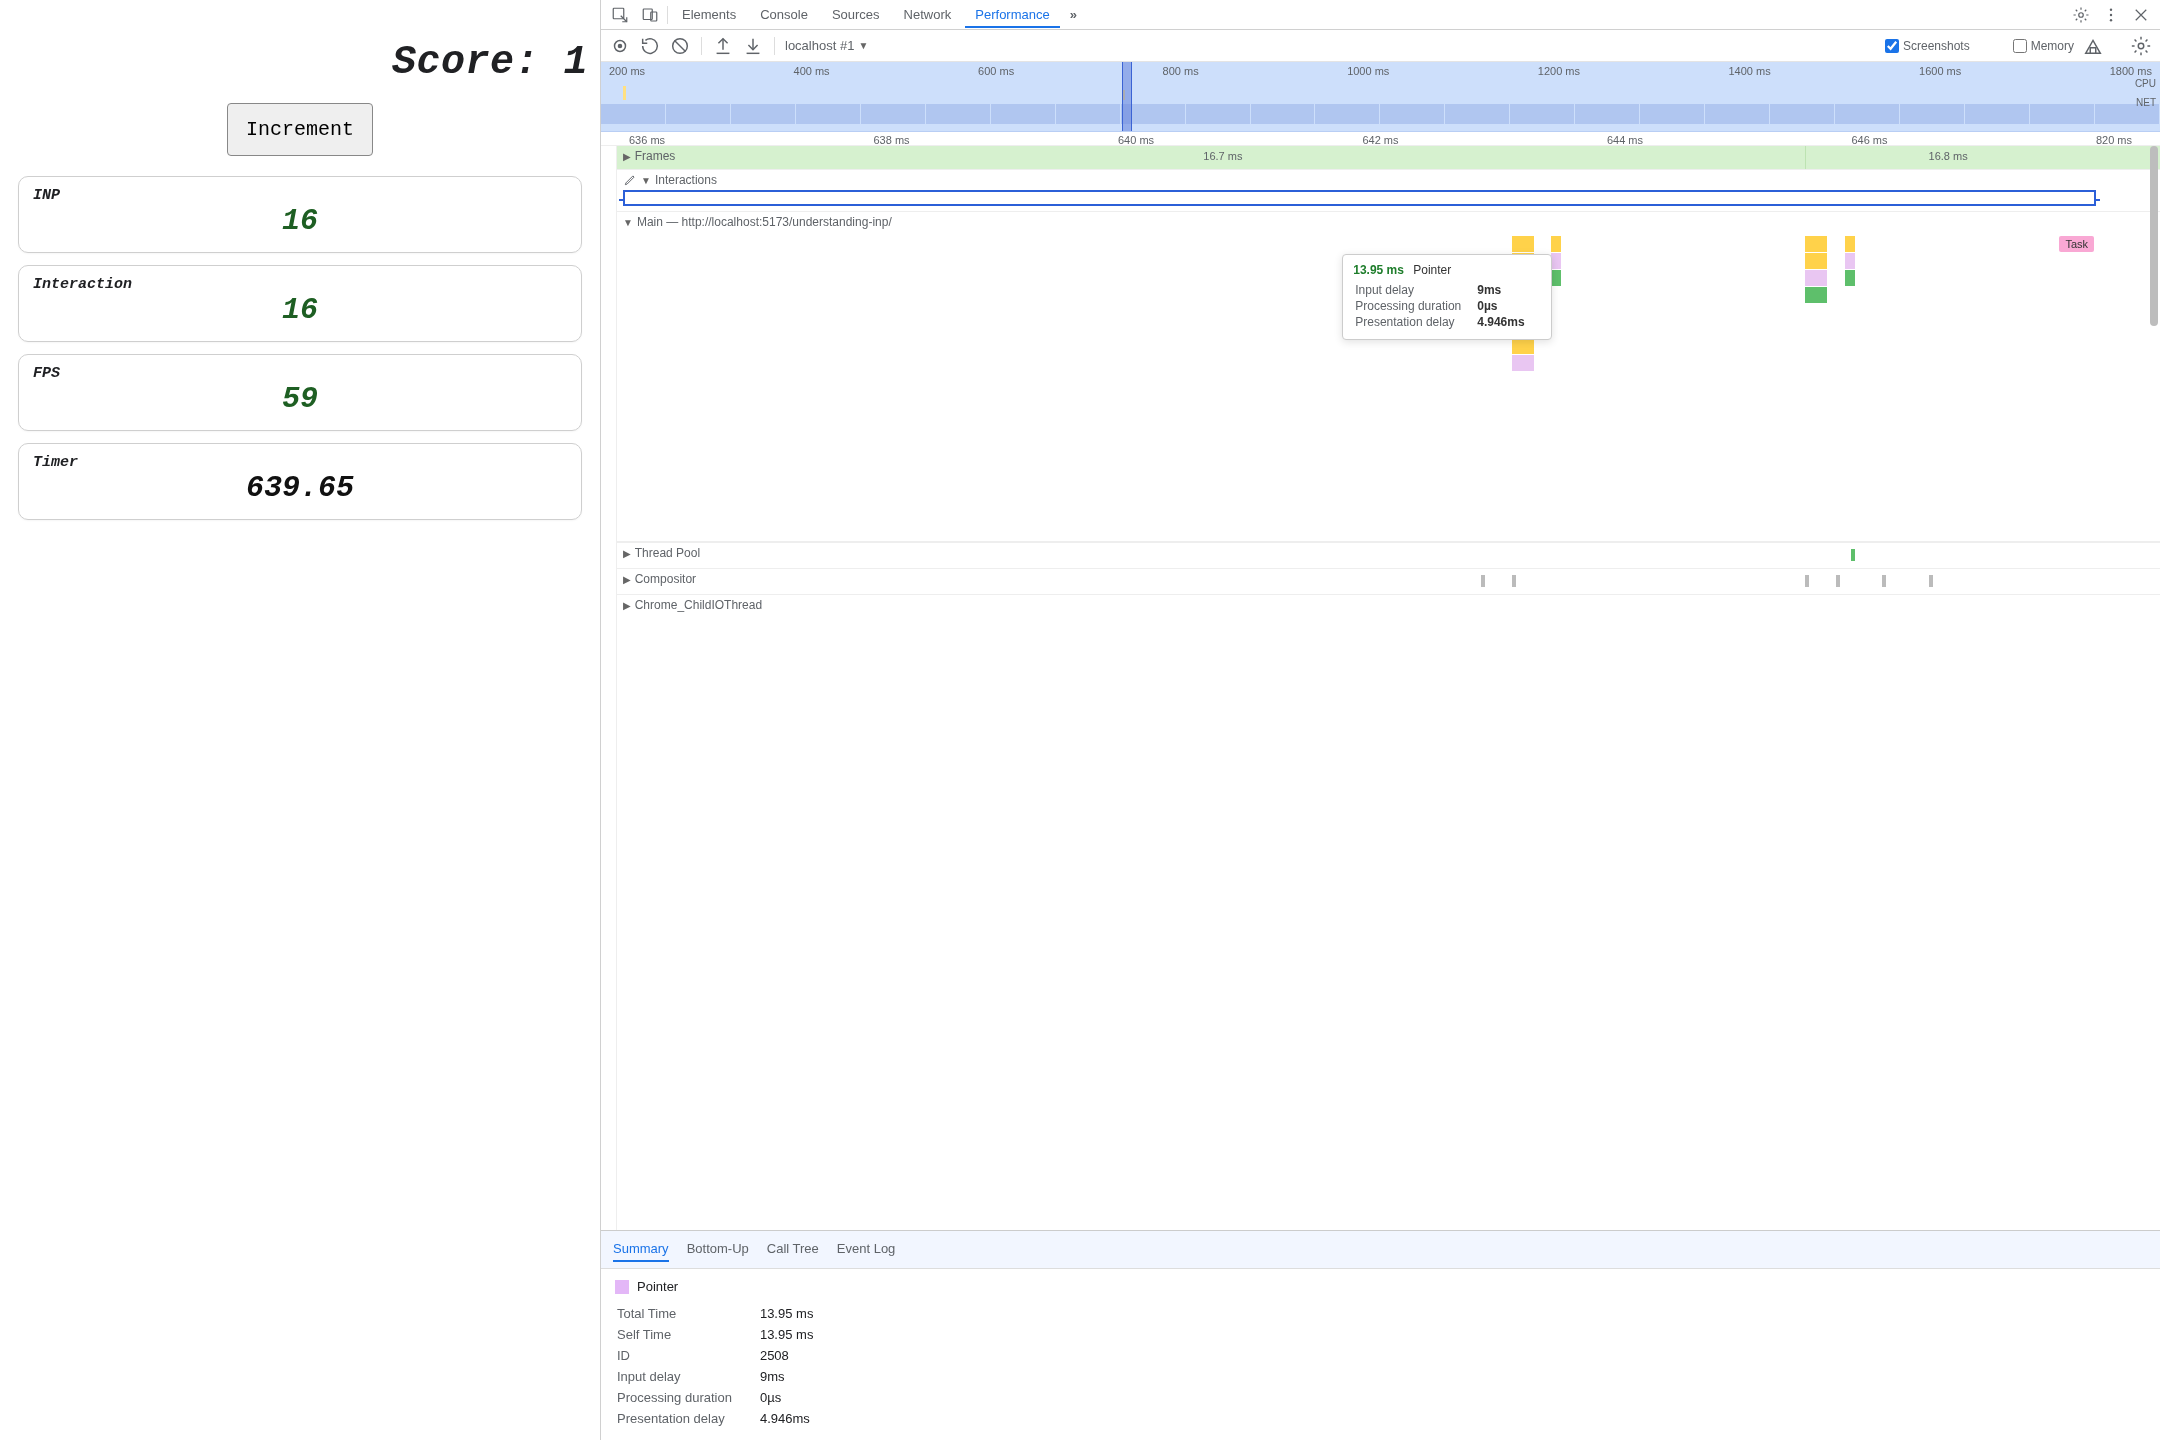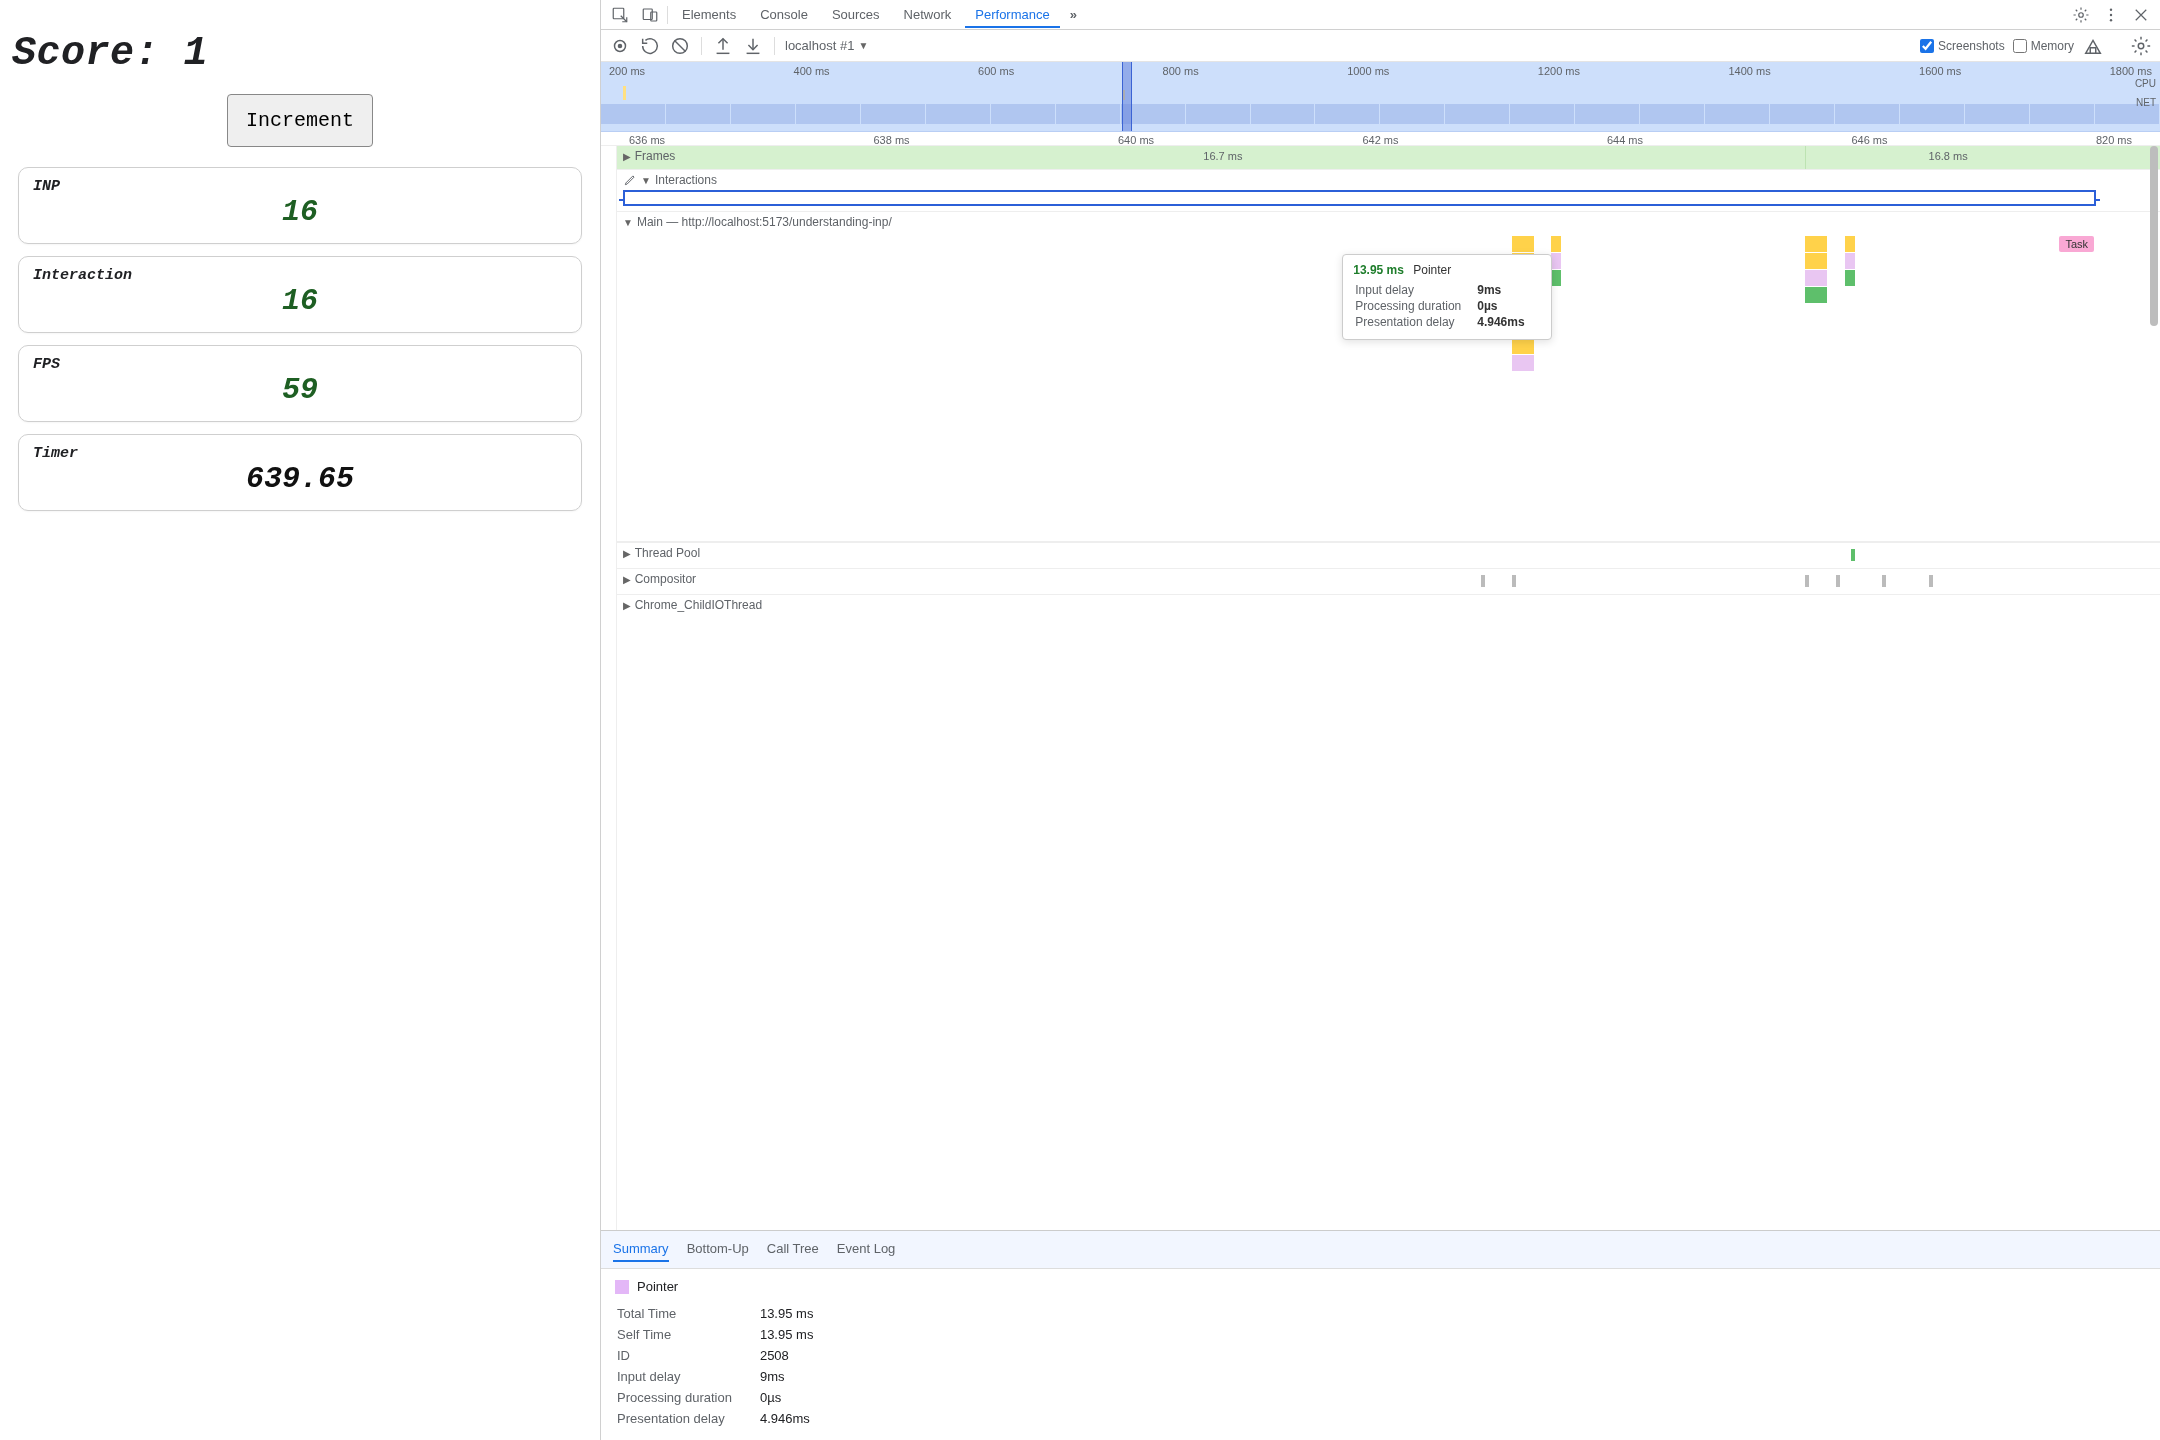--- a/index.html
+++ b/index.html
@@ -16,26 +16,26 @@
   }
 
   
   .app {
     width: 600px;
     flex: 0 0 600px;
     padding: 16px 12px;
     font-family: "SFMono-Regular", Consolas, "Liberation Mono", Menlo, monospace;
   }
   .app-title {
-    text-align: left;
+    text-align: right;
     font-style: italic;
     font-weight: 800;
     font-size: 40px;
     letter-spacing: .5px;
-    margin: 15px 0 18px;
+    margin: 24px 0 18px;
   }
   .app-button-wrap { text-align: center; margin-bottom: 20px; }
   .app-button {
     font-family: inherit;
     font-size: 20px;
     padding: 14px 18px;
     background: #efefef;
     border: 1px solid #888;
     border-radius: 4px;
     cursor: pointer;
@@ -107,21 +107,21 @@
   }
   .perf-toolbar .icon-btn {
     width: 22px; height: 22px;
     display: inline-flex; align-items:center; justify-content:center;
     border-radius: 4px;
     cursor: pointer;
   }
   .perf-toolbar .sep { width:1px; height:18px; background:#ddd; margin:0 2px;}
   .perf-select { flex: 0 0 180px; display:flex; align-items:center; gap:4px; color:#5f6368;}
   .perf-select-arrow { font-size:10px; color:#666; }
-  .chk { display:flex; align-items:center; gap:4px; font-size:12px; color:#5f6368;}
+  .chk { display:flex; align-items:center; gap:4px; font-size:12px; color:#5f6368;margin-left:35px;}
   .chk input[type="checkbox"]{ accent-color:#1a73e8; width:14px; height:14px;}
 
   
   .overview {
     height: 70px;
     background: #cddffb;
     position: relative;
     border-bottom: 1px solid #b9cef4;
   }
   .overview-ticks {

